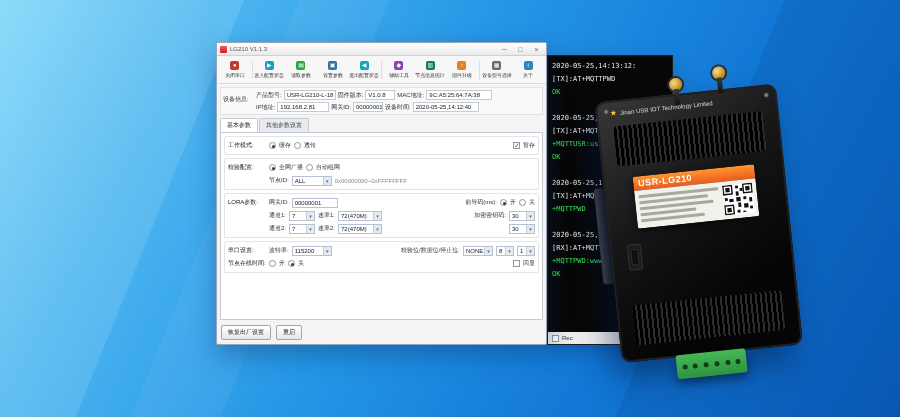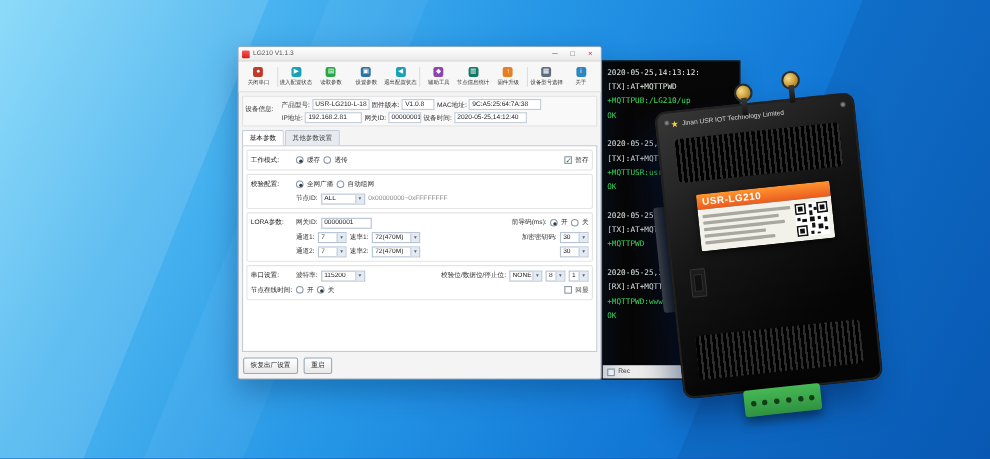--- a/index.html
+++ b/index.html
@@ -323,21 +323,20 @@
 
     <div class="wfoot">
       <span class="fbtn">恢复出厂设置</span>
       <span class="fbtn">重启</span>
     </div>
   </div>
 
   <div class="term">
     <div class="tline" style="color: rgb(230, 238, 230);">2020-05-25,14:13:12:</div>
     <div class="tline" style="color: rgb(230, 238, 230);">[TX]:AT+MQTTPWD</div>
-    <div class="tline" style="color: rgb(57, 230, 92);">+MQTTPUB:/LG210/up</div>
     <div class="tline" style="color: rgb(57, 230, 92);">OK</div>
     <div class="tline" style="color: rgb(230, 238, 230);"></div>
     <div class="tline" style="color: rgb(230, 238, 230);">2020-05-25,14:13:12:</div>
     <div class="tline" style="color: rgb(230, 238, 230);">[TX]:AT+MQTTUSR</div>
     <div class="tline" style="color: rgb(57, 230, 92);">+MQTTUSR:usr</div>
     <div class="tline" style="color: rgb(57, 230, 92);">OK</div>
     <div class="tline" style="color: rgb(230, 238, 230);"></div>
     <div class="tline" style="color: rgb(230, 238, 230);">2020-05-25,14:13:12:</div>
     <div class="tline" style="color: rgb(230, 238, 230);">[TX]:AT+MQTTPWD</div>
     <div class="tline" style="color: rgb(57, 230, 92);">+MQTTPWD</div>

